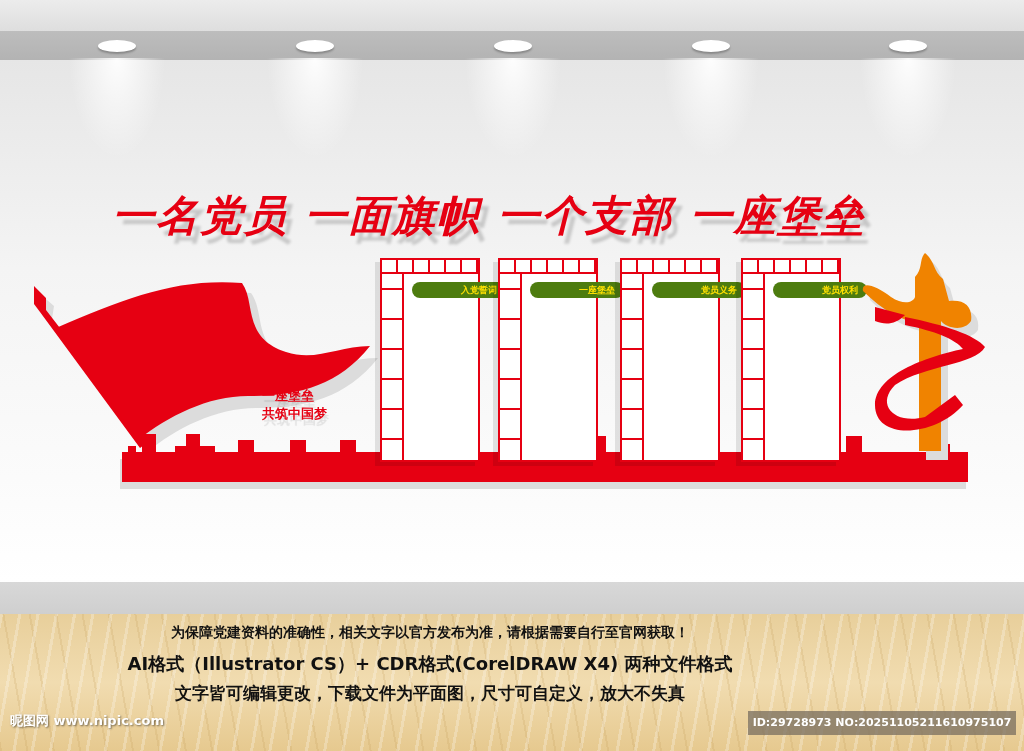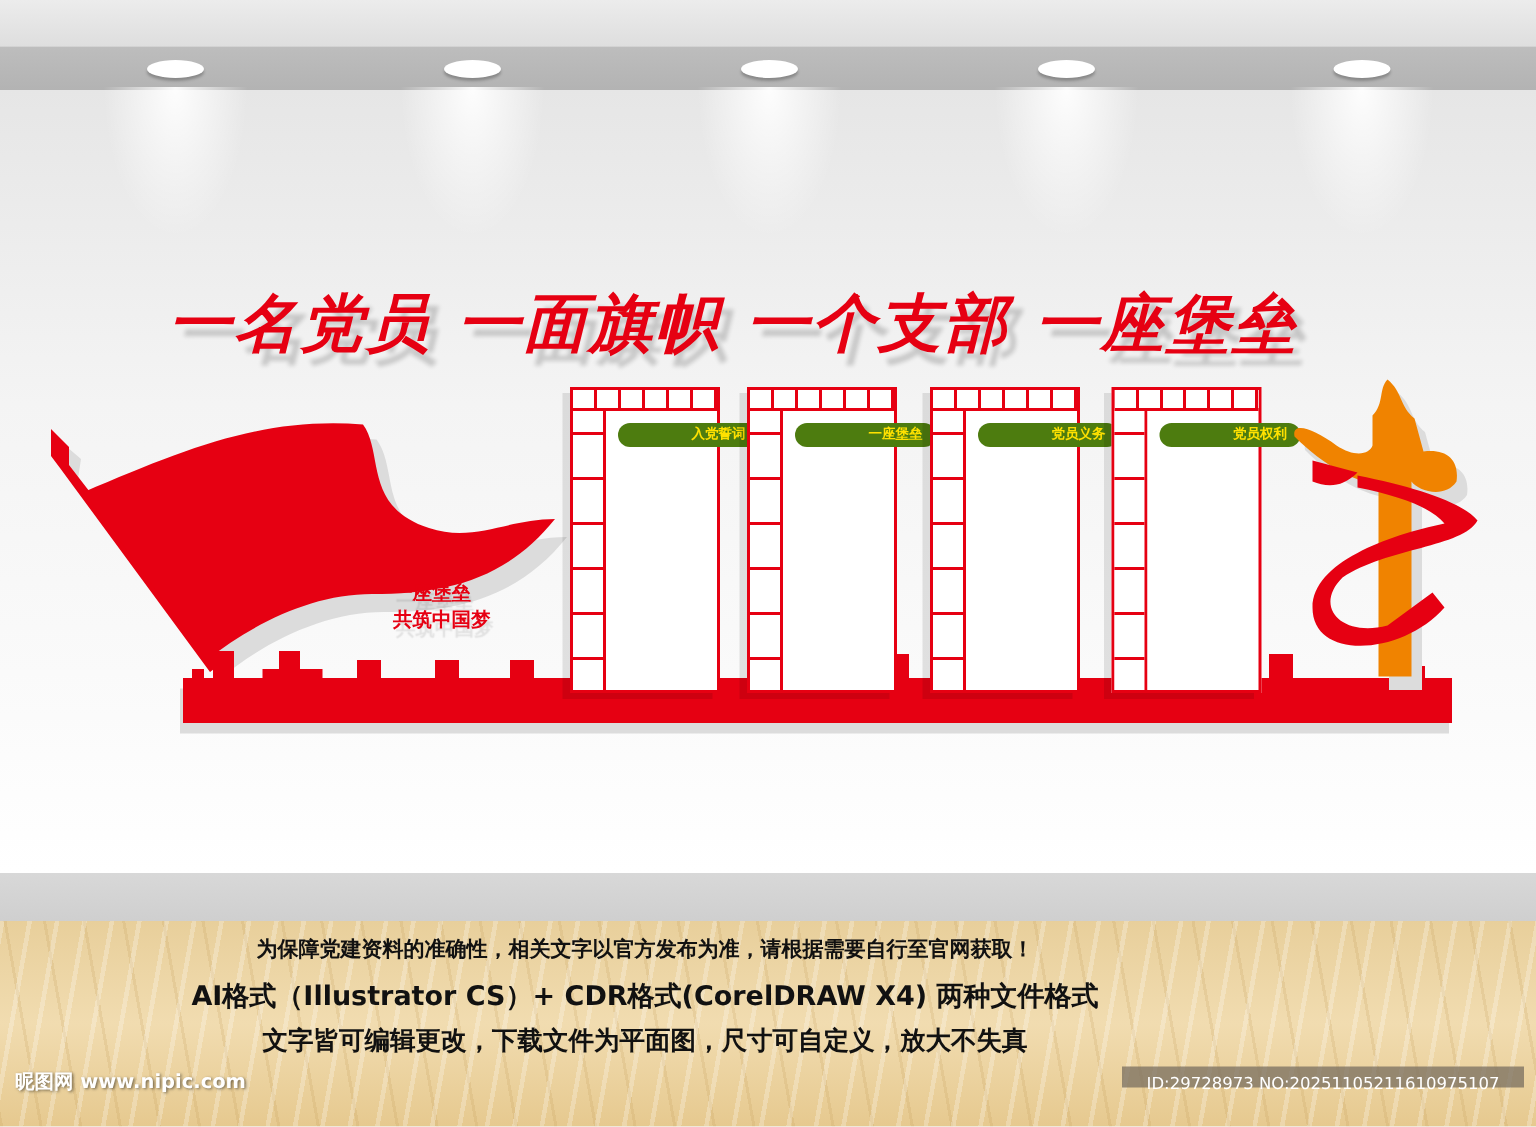--- a/index.html
+++ b/index.html
@@ -24,21 +24,21 @@
   .panel .lattice-top{position:absolute;left:0;top:0;width:100%;height:12px;border-bottom:2px solid #e60012;background:
       repeating-linear-gradient(90deg,#fff 0 14px,#e60012 14px 16px);}
   .panel .inner{position:absolute;left:22px;top:14px;right:2px;bottom:0;background:#fff;}
   .panel .label{position:absolute;left:30px;top:22px;width:54px;height:16px;border-radius:9px;background:#4d7c0f;color:#ffe100;font-size:9px;font-weight:bold;text-align:center;line-height:16px;padding-left:40px;}
   .flag-text{position:absolute;left:262px;top:387px;color:#e60012;font-weight:bold;font-size:13px;line-height:18px;text-shadow:2px 6px 1px rgba(0,0,0,.1);}
   .notice{position:absolute;left:0;width:860px;text-align:center;color:#111;font-weight:bold;white-space:nowrap;}
   .n1{top:624px;font-size:14px;}
   .n2{top:652px;font-size:18px;}
   .n3{top:682px;font-size:17px;}
   .watermark{position:absolute;left:10px;top:712px;color:#fff;font-size:13px;font-weight:bold;text-shadow:1px 1px 2px rgba(0,0,0,.5);}
-  .idbox{position:absolute;left:748px;top:711px;width:268px;height:14px;background:rgba(120,110,95,.75);color:#fff;font-size:11px;line-height:24px;text-align:center;}
+  .idbox{position:absolute;left:748px;top:711px;width:268px;height:24px;background:rgba(120,110,95,.75);color:#fff;font-size:11px;line-height:24px;text-align:center;font-weight:bold;}
 </style>
 </head>
 <body>
 
 <div class="ceiling-top"></div>
 <div class="ceiling-band"></div>
 <div class="wall"></div>
 
 <div class="light" style="left:98px"></div>
 <div class="beam" style="left:57px"></div>

